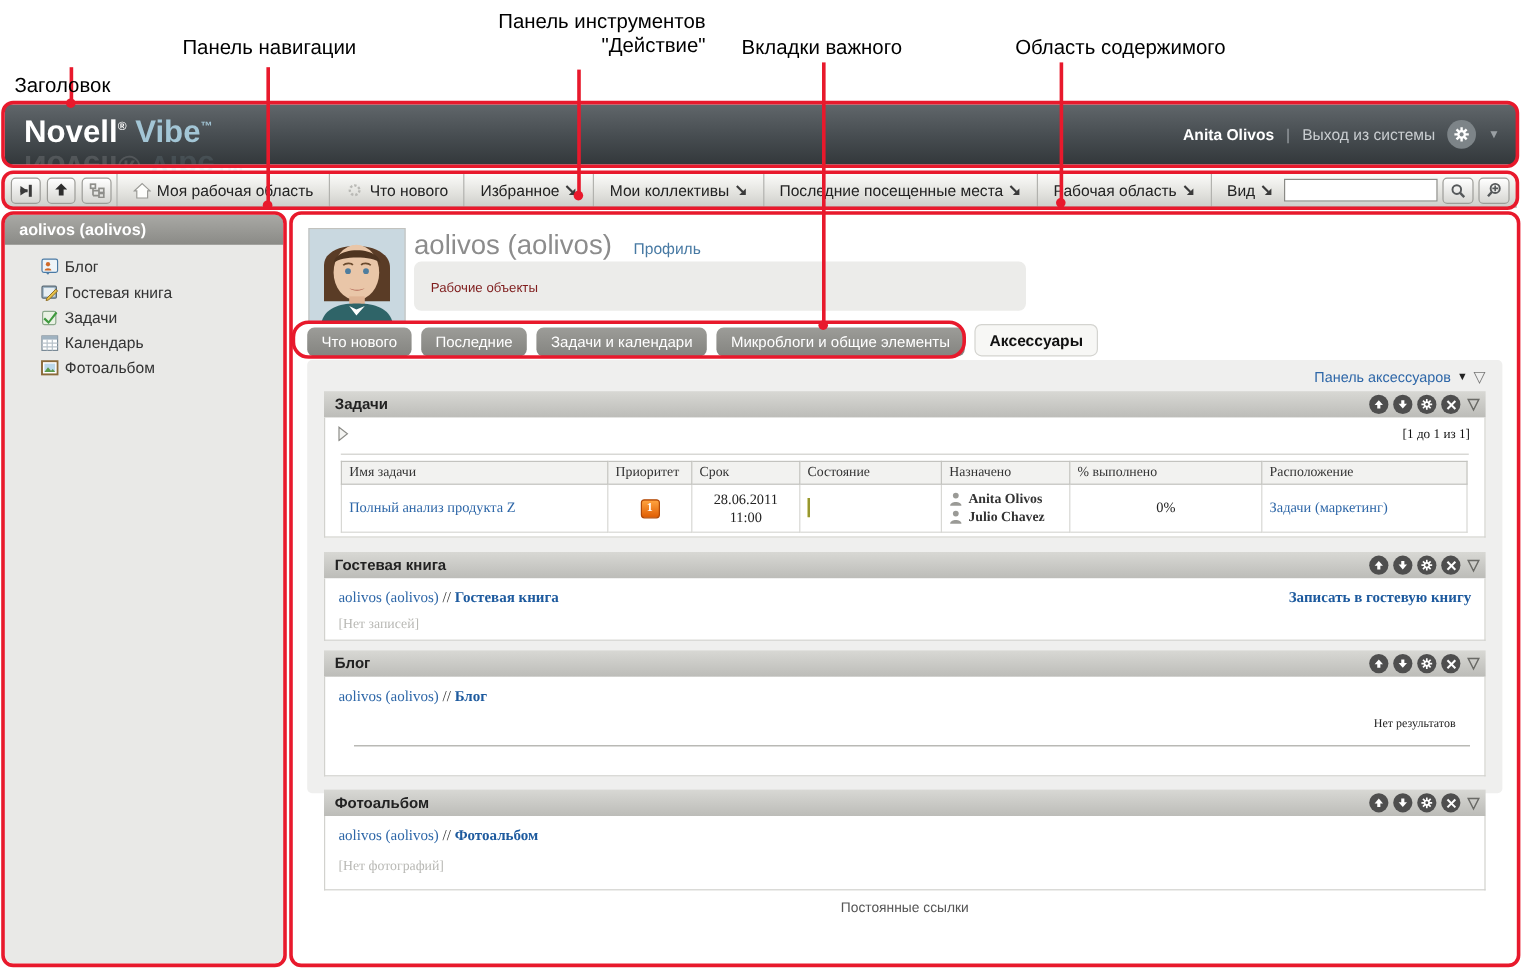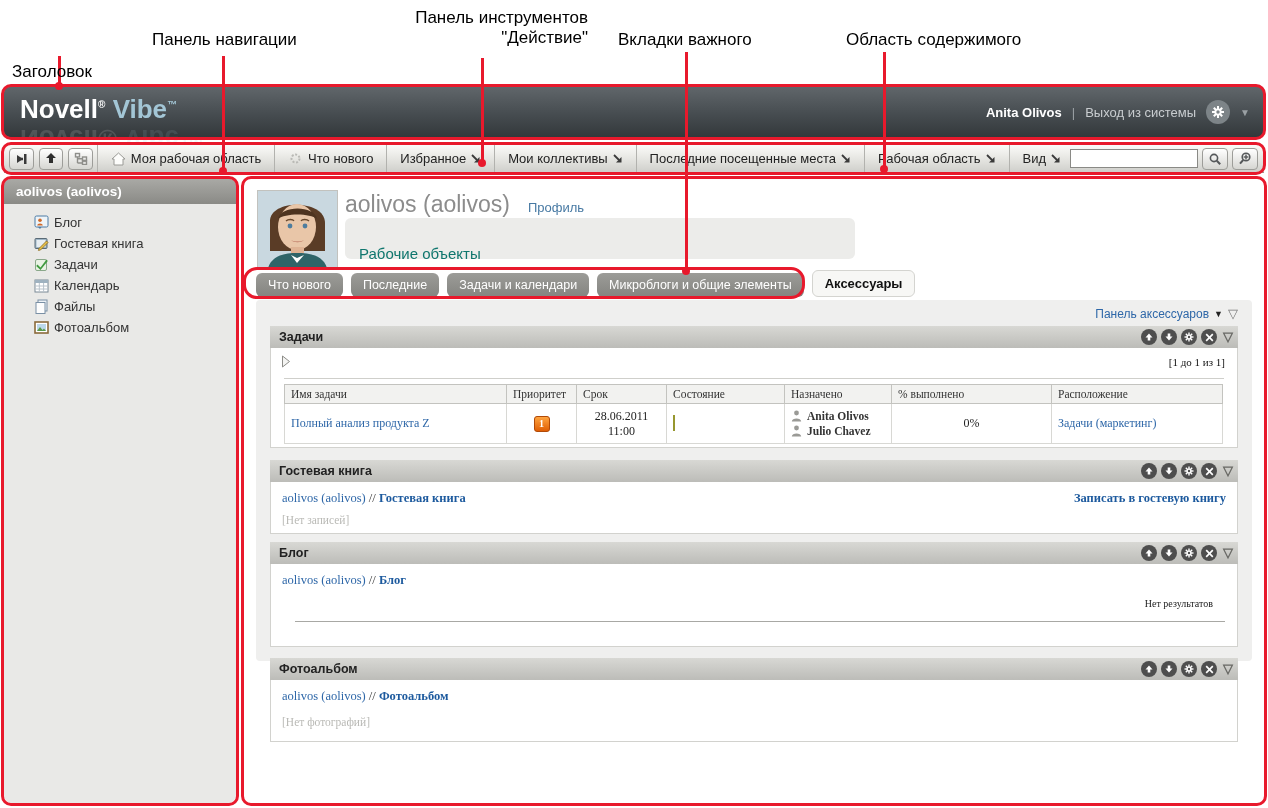--- a/index.html
+++ b/index.html
@@ -53,21 +53,21 @@
   .side-list { padding-top:8px; }
   .side-item { display:flex; align-items:center; gap:5px; padding:3px 6px 3px 30px; font-size:13px; color:#333; }
 
   
   .content { position:absolute; left:244px; top:179px; width:1020px; height:624px; background:#fff; border-radius:6px; }
   .photo { position:absolute; left:13px; top:11px; width:81px; height:79px; border:1px solid #c2c2be; background:#cddae1; }
   .title-row { position:absolute; left:101px; top:12px; display:flex; align-items:baseline; gap:18px; }
   .page-title { font-size:23px; color:#8c8c8c; }
   .profile-link { font-size:13px; color:#4779a3; }
   .work-box { position:absolute; left:101px; top:39px; width:510px; height:41px; background:#ececea;
-    border-radius:6px; font-size:15px; color:#0f766e; padding:27px 0 0 14px; }
+    border-radius:6px; font-size:11px; color:#7f1d1d; padding:16px 0 0 14px; }
 
   .tabs { position:absolute; left:12px; top:91px; display:flex; gap:8px; align-items:flex-end; }
   .tab { height:24px; line-height:24px; padding:0 12px; border-radius:6px;
     background:linear-gradient(#9c9c98,#848480); color:#fff; font-size:12.5px; white-space:nowrap; }
   .tab.active { background:#f7f7f5; color:#111; font-weight:bold; border:1px solid #d4d4d0; height:27px;
     line-height:25px; font-size:13px; }
 
   .panel { position:absolute; left:12px; top:121px; width:996px; height:361px; background:#efefee; border-radius:4px; }
   .acc-link { position:absolute; right:14px; top:6px; font-size:12px; color:#2e67a8; display:flex; align-items:center; gap:5px; }
   .acc-link .solid-caret { color:#222; font-size:9px; }
@@ -287,27 +287,20 @@
           <rect x="1" y="2" width="13" height="12" fill="#fff" stroke="#7a8a96"></rect>
           <rect x="1" y="2" width="13" height="3" fill="#9fb2c0"></rect>
           <g stroke="#b8c2ca" stroke-width="1">
               <line x1="1" y1="8" x2="14" y2="8"></line>
               <line x1="1" y1="11" x2="14" y2="11"></line>
           <line x1="5.3" y1="5" x2="5.3" y2="14"></line>
               <line x1="9.6" y1="5" x2="9.6" y2="14"></line>
             </g>
         </svg>
         <span>Календарь</span>
-      </div>
-      <div class="side-item">
-        <svg width="15" height="15" viewBox="0 0 15 15">
-          <rect x="4" y="1" width="9" height="11" fill="#eef3f7" stroke="#7a90a5"></rect>
-          <rect x="2" y="3.5" width="9" height="11" fill="#fdfdfd" stroke="#7a90a5"></rect>
-        </svg>
-        <span>Файлы</span>
       </div>
       <div class="side-item">
         <svg width="15" height="15" viewBox="0 0 15 15">
           <rect x="1" y="2" width="13" height="11" fill="#fff" stroke="#8a6a3a" stroke-width="1.6"></rect>
           <rect x="3" y="4" width="9" height="7" fill="#bcd8ea"></rect>
           <path d="M3 11 L6 7 L8.5 10 L10 8.5 L12 11 Z" fill="#5a9a4a"></path>
         </svg>
         <span>Фотоальбом</span>
       </div>
     </div>
@@ -578,20 +571,21 @@
       <div class="sec-bd" style="top:380px; height:62px;">
         <span class="crumb">
           <span class="lnk">aolivos (aolivos)</span>
           <span>//</span>
           <span class="lnk-bold">Фотоальбом</span>
         </span>
         <span class="empty-note" style="top:36px;">[Нет фотографий]</span>
       </div>
     </div>
 
+    <div class="perma">Постоянные ссылки</div>
   </div>
 
   <div class="red-box" style="left:1px; top:84px; width:1265px; height:56px;"></div>
   <div class="red-box" style="left:1px; top:142px; width:1265px; height:33px;"></div>
   <div class="red-box" style="left:1px; top:176px; width:238px; height:630px;"></div>
   <div class="red-box" style="left:241px; top:176px; width:1026px; height:630px;"></div>
   <div class="red-box" style="left:243px; top:267px; width:562px; height:32px; border-radius:14px;"></div>
 
   <div class="ann-line" style="left:58px;  top:56px; height:30px;"></div>
   <div class="ann-dot" style="left:55px;  top:82px;"></div>

